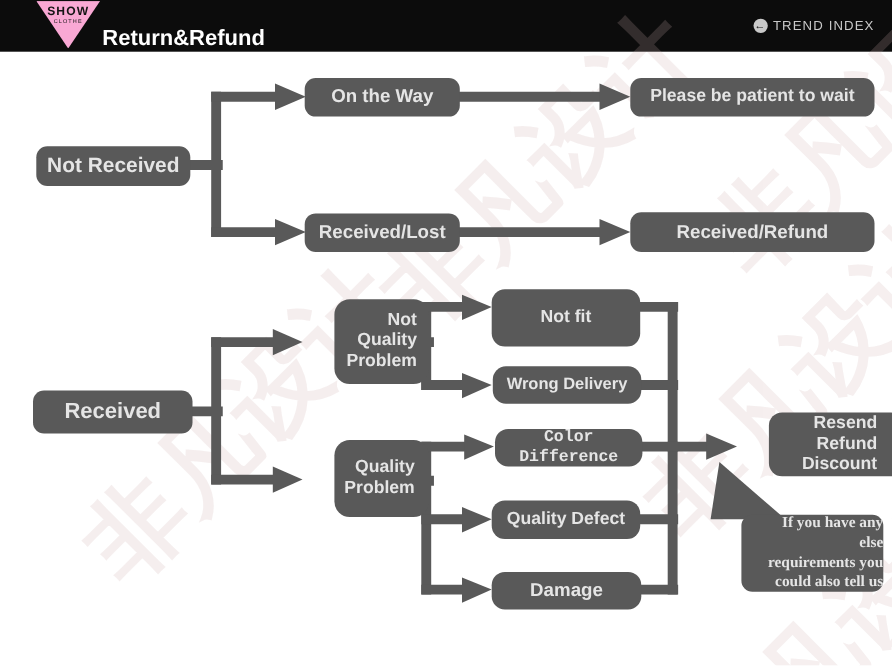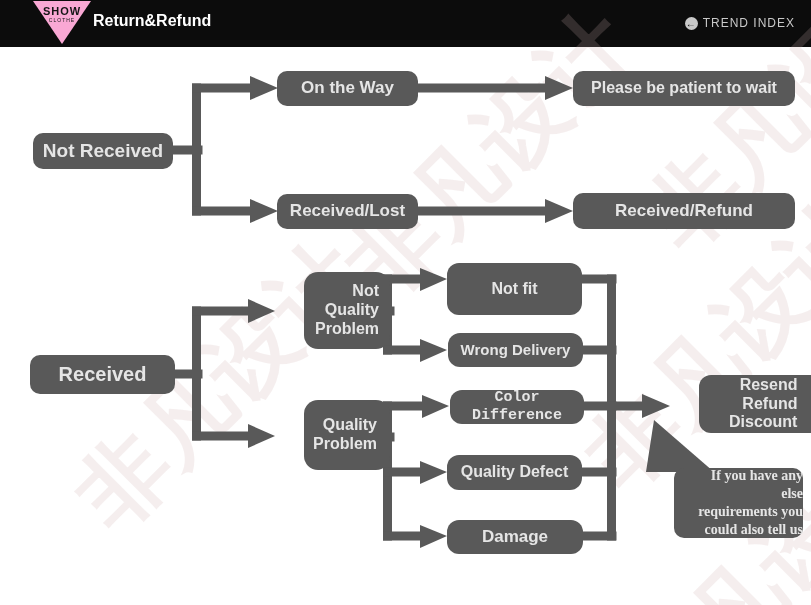--- a/index.html
+++ b/index.html
@@ -8,21 +8,21 @@
     font-family:"Liberation Sans","DejaVu Sans",sans-serif;
   }
   
   .header{position:absolute;left:0;top:0;width:811px;height:47px;background:#0c0c0c;}
   .logo-triangle{
     position:absolute;left:33px;top:1px;width:58px;height:43px;background:#f9a8d4;
     clip-path:polygon(0 0,100% 0,50% 100%);text-align:center;color:#151515;z-index:3;
   }
   .logo-line1{font-size:11px;font-weight:700;letter-spacing:1px;padding-top:4px;}
   .logo-line2{font-size:5px;font-weight:400;letter-spacing:1px;}
-  .header-title{position:absolute;left:93px;top:12px;color:#ffffff;font-size:16px;font-weight:700;}
+  .header-title{position:absolute;left:93px;top:24px;color:#ffffff;font-size:20px;font-weight:700;}
   .trend{position:absolute;right:16px;top:16px;display:flex;align-items:center;gap:5px;
     color:#c9c9c9;font-size:12px;font-weight:400;letter-spacing:1px;}
   .trend-icon{width:13px;height:13px;border-radius:50%;background:#c9c9c9;color:#0c0c0c;
     font-size:10px;line-height:13px;text-align:center;font-weight:700;}
   
   .watermark{
     position:absolute;color:#cfb0b0;opacity:0.20;font-size:90px;font-weight:700;
     transform:rotate(-45deg);transform-origin:left top;white-space:nowrap;pointer-events:none;z-index:1;
   }
   

